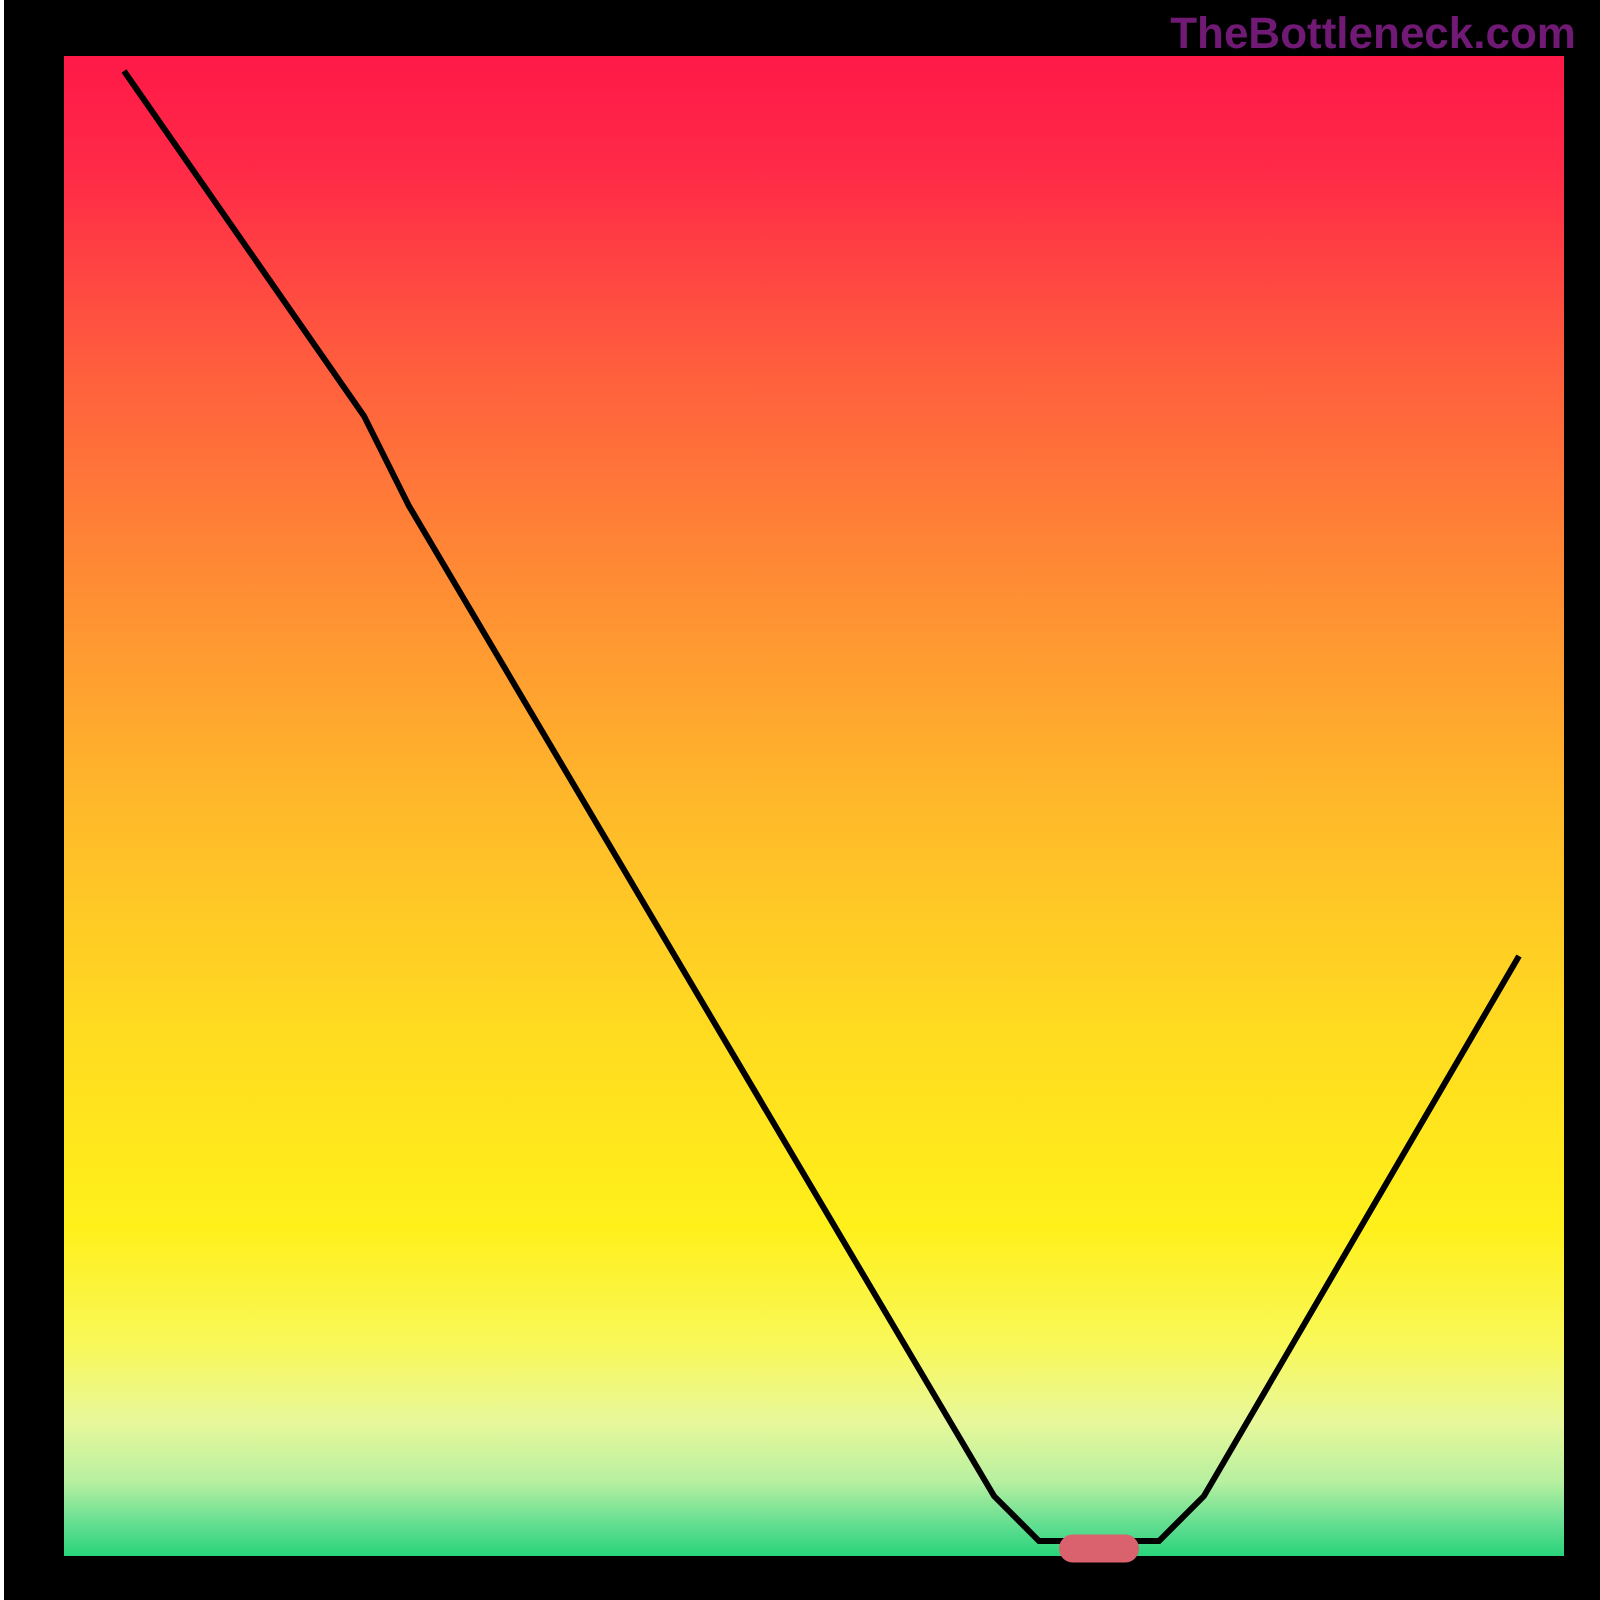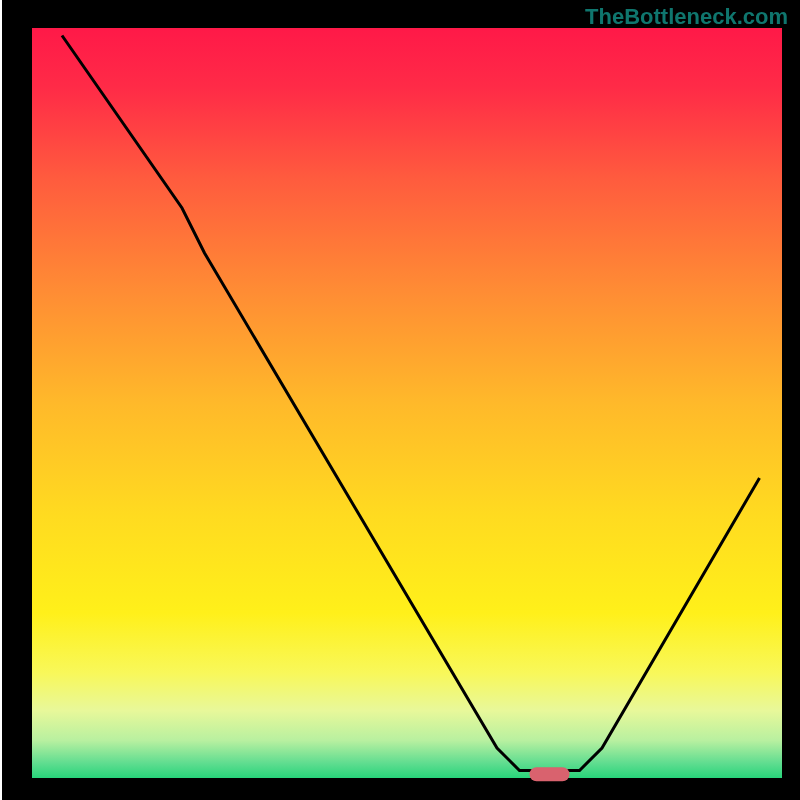--- a/index.html
+++ b/index.html
@@ -17,21 +17,21 @@
     left: 0;
     width: 800px;
     height: 800px;
   }
   .watermark {
     position: absolute;
     top: 4px;
     right: 12px;
     font-size: 22px;
     font-weight: bold;
-    color: #0f766e;
+    color: #701a75;
     z-index: 10;
     font-family: Arial, sans-serif;
   }
 </style>
 </head>
 <body>
 
 <div class="chart-container">
   <svg width="800" height="800" viewBox="0 0 800 800">
     <defs>

